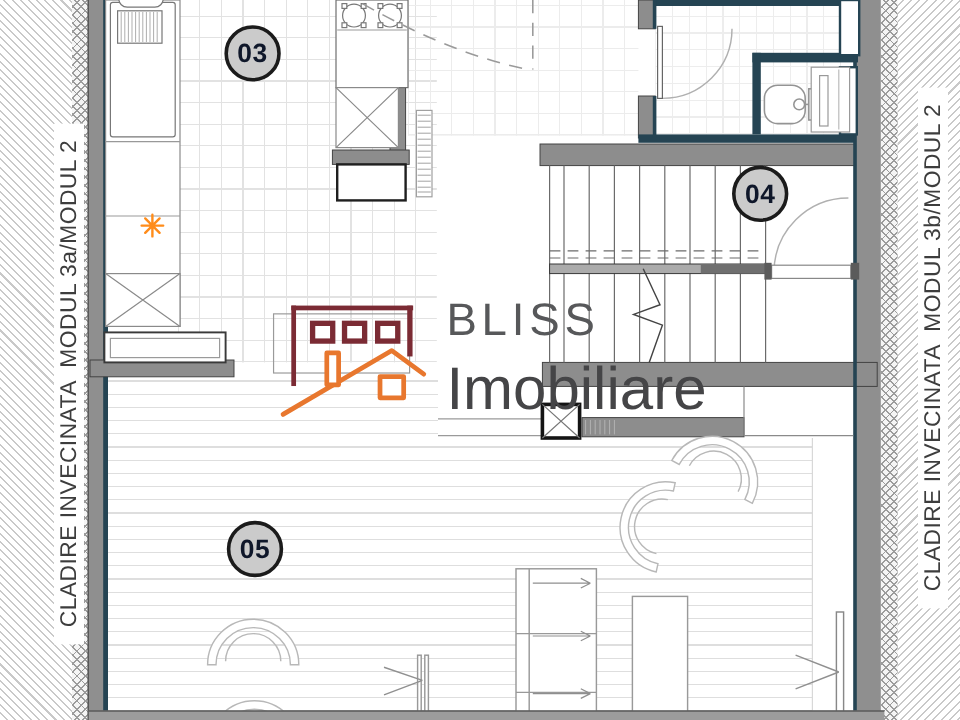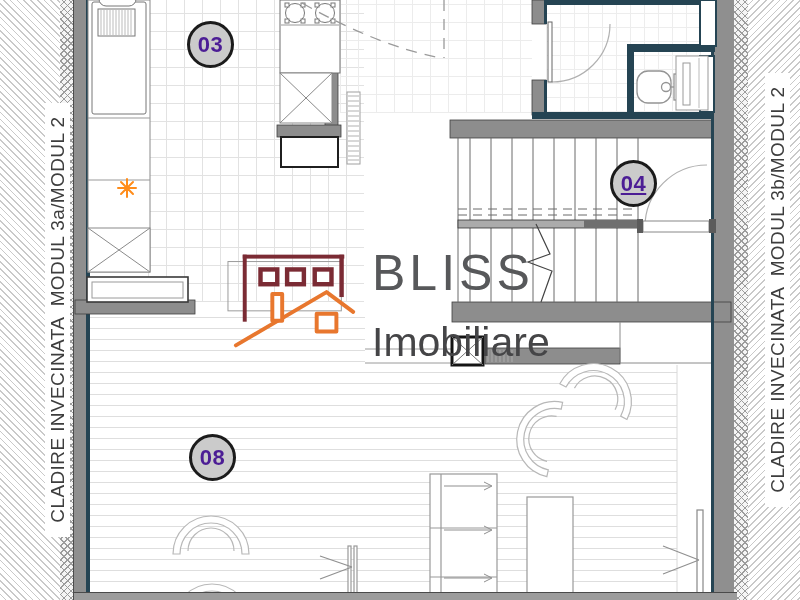--- a/index.html
+++ b/index.html
@@ -36,29 +36,29 @@
   .planks-left{left:90px;top:316px;width:275px;height:277px;
     background:repeating-linear-gradient(0deg,#dedede 0 1px,transparent 1px 11px);}
   .planks-right{left:365px;top:365px;width:312px;height:228px;
     background:repeating-linear-gradient(0deg,#dedede 0 1px,transparent 1px 11px);}
 
   .plansvg{left:0;top:0;width:800px;height:600px;pointer-events:none;z-index:5;}
 
   
   .room-label{z-index:9;width:47px;height:47px;border-radius:50%;background:#cbcbcb;
     border:3px solid #1b1b1b;box-sizing:border-box;display:flex;align-items:center;justify-content:center;
-    font-size:22px;font-weight:bold;color:#4c1d95;letter-spacing:.5px;}
+    font-size:22px;font-weight:bold;color:#0f172a;letter-spacing:.5px;}
   .rl-03{left:187px;top:21px;} .rl-01{left:452px;top:22px;} .rl-05{left:610px;top:23px;}
-  .rl-04{left:610px;top:160px;text-decoration:underline;} .rl-02{left:189px;top:434px;}
+  .rl-04{left:610px;top:138px;} .rl-02{left:189px;top:434px;}
 
   
   .logo-house{left:226px;top:249px;width:138px;height:102px;z-index:8;}
   .logo-text{left:372px;top:248px;z-index:8;color:#57585a;line-height:1;}
-  .logo-brand{font-size:50px;letter-spacing:4px;font-weight:normal;}
-  .logo-sub{font-size:41px;letter-spacing:0;color:#454547;margin-top:24px;}
+  .logo-brand{font-size:38px;letter-spacing:4px;font-weight:normal;}
+  .logo-sub{font-size:50px;letter-spacing:0;color:#454547;margin-top:13px;}
 
   
   .vlabel{width:560px;height:26px;z-index:9;transform:rotate(-90deg);text-align:center;
     font-size:19px;color:#3d3d3d;letter-spacing:.4px;white-space:pre;}
   .vlabel span{background:#fff;padding:2px 14px;white-space:pre;}
   .vlabel-left{left:-242px;top:318px;}
   .vlabel-right{left:478px;top:288px;}
 
   .bottom-band{left:74px;top:592px;width:663px;height:8px;background:#9c9c9c;border-top:1px solid #4a4a4a;z-index:6;}
 </style>
@@ -246,21 +246,21 @@
       </g>
       <g stroke="#999">
         <rect x="348" y="546" width="3" height="54"></rect>
         <rect x="354" y="546" width="3" height="54"></rect>
         <path d="M320,556 L352,567 M320,579 L352,567" fill="none" stroke="#909090"></path>
       </g>
     </g>
   </svg>
 
   <div class="abs room-label rl-02">
-      <span>08</span>
+      <span>05</span>
     </div>
   <div class="abs room-label rl-03">
       <span>03</span>
     </div>
   <div class="abs room-label rl-04">
       <span>04</span>
     </div>
 
   <svg class="abs logo-house" viewBox="0 0 140 102">
     <rect x="2" y="12" width="115" height="50" fill="none" stroke="#9a9a9a" stroke-width="1"></rect>

